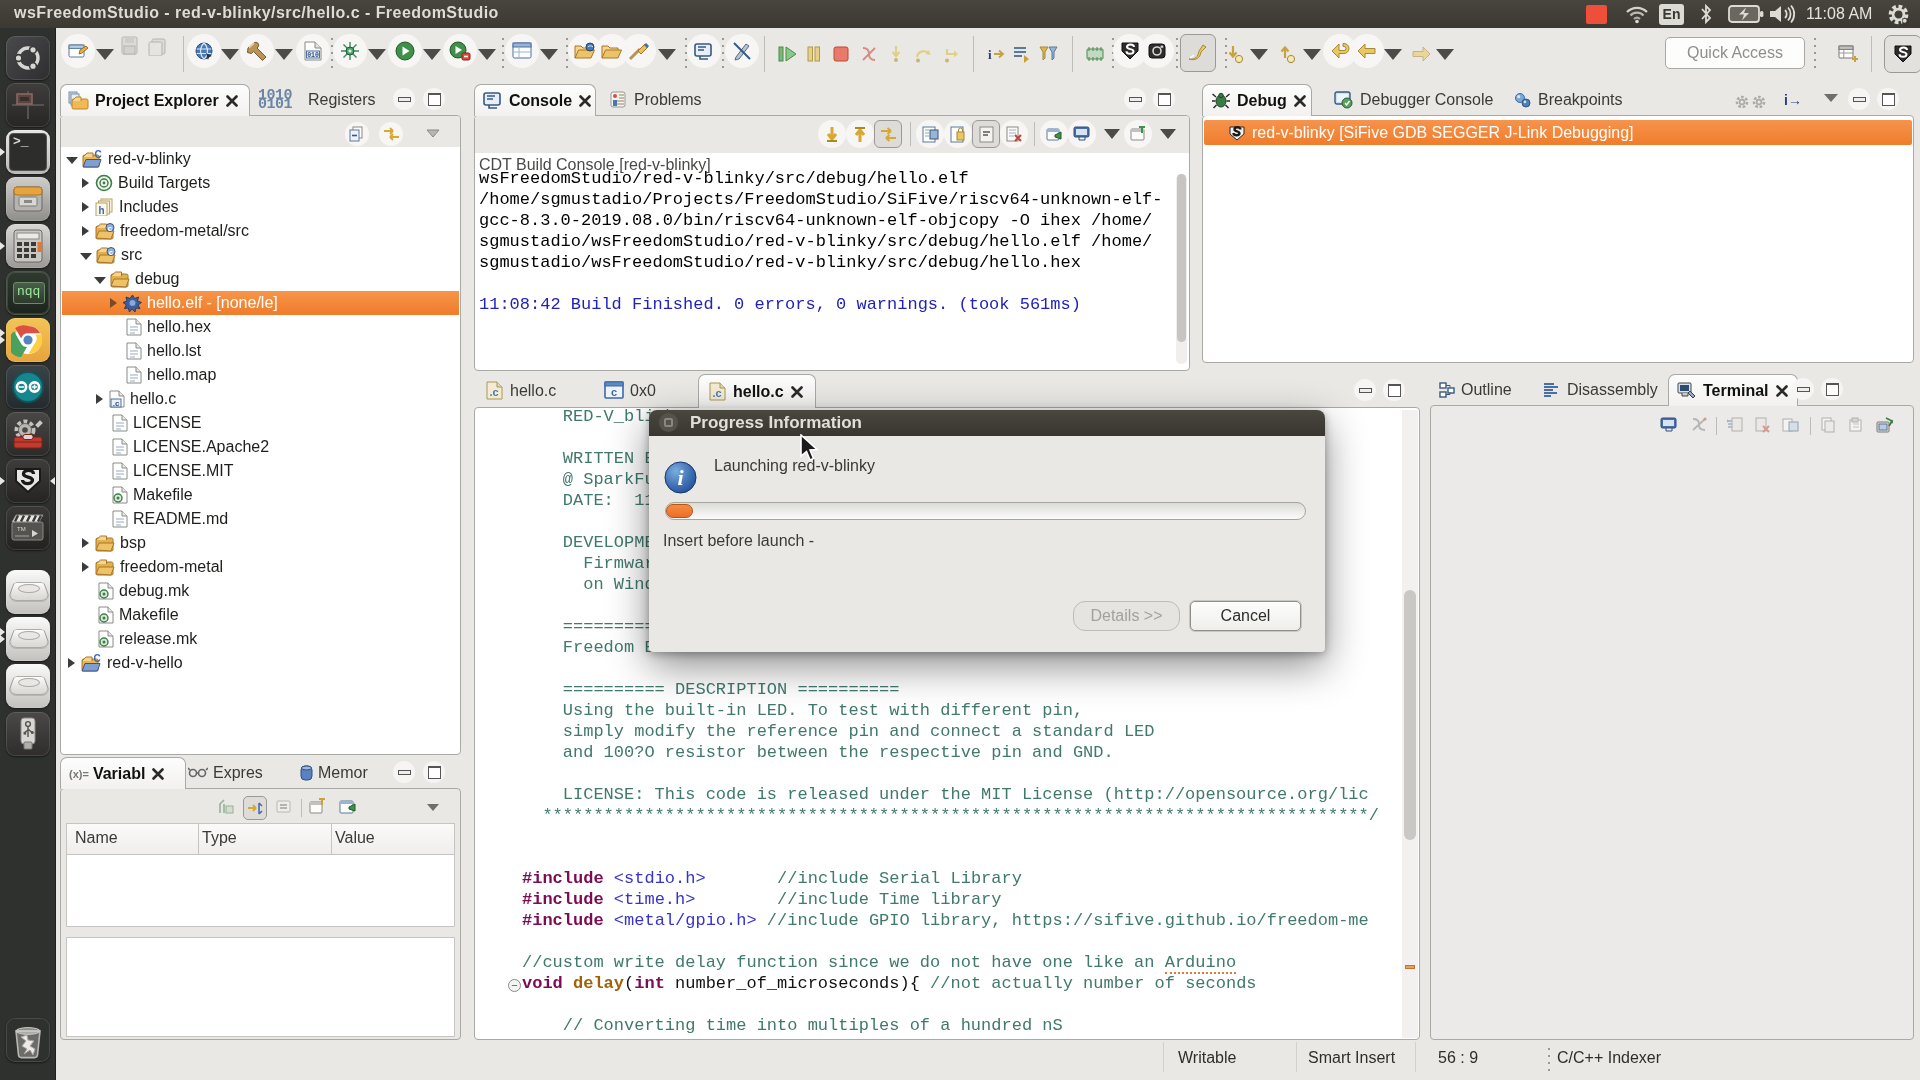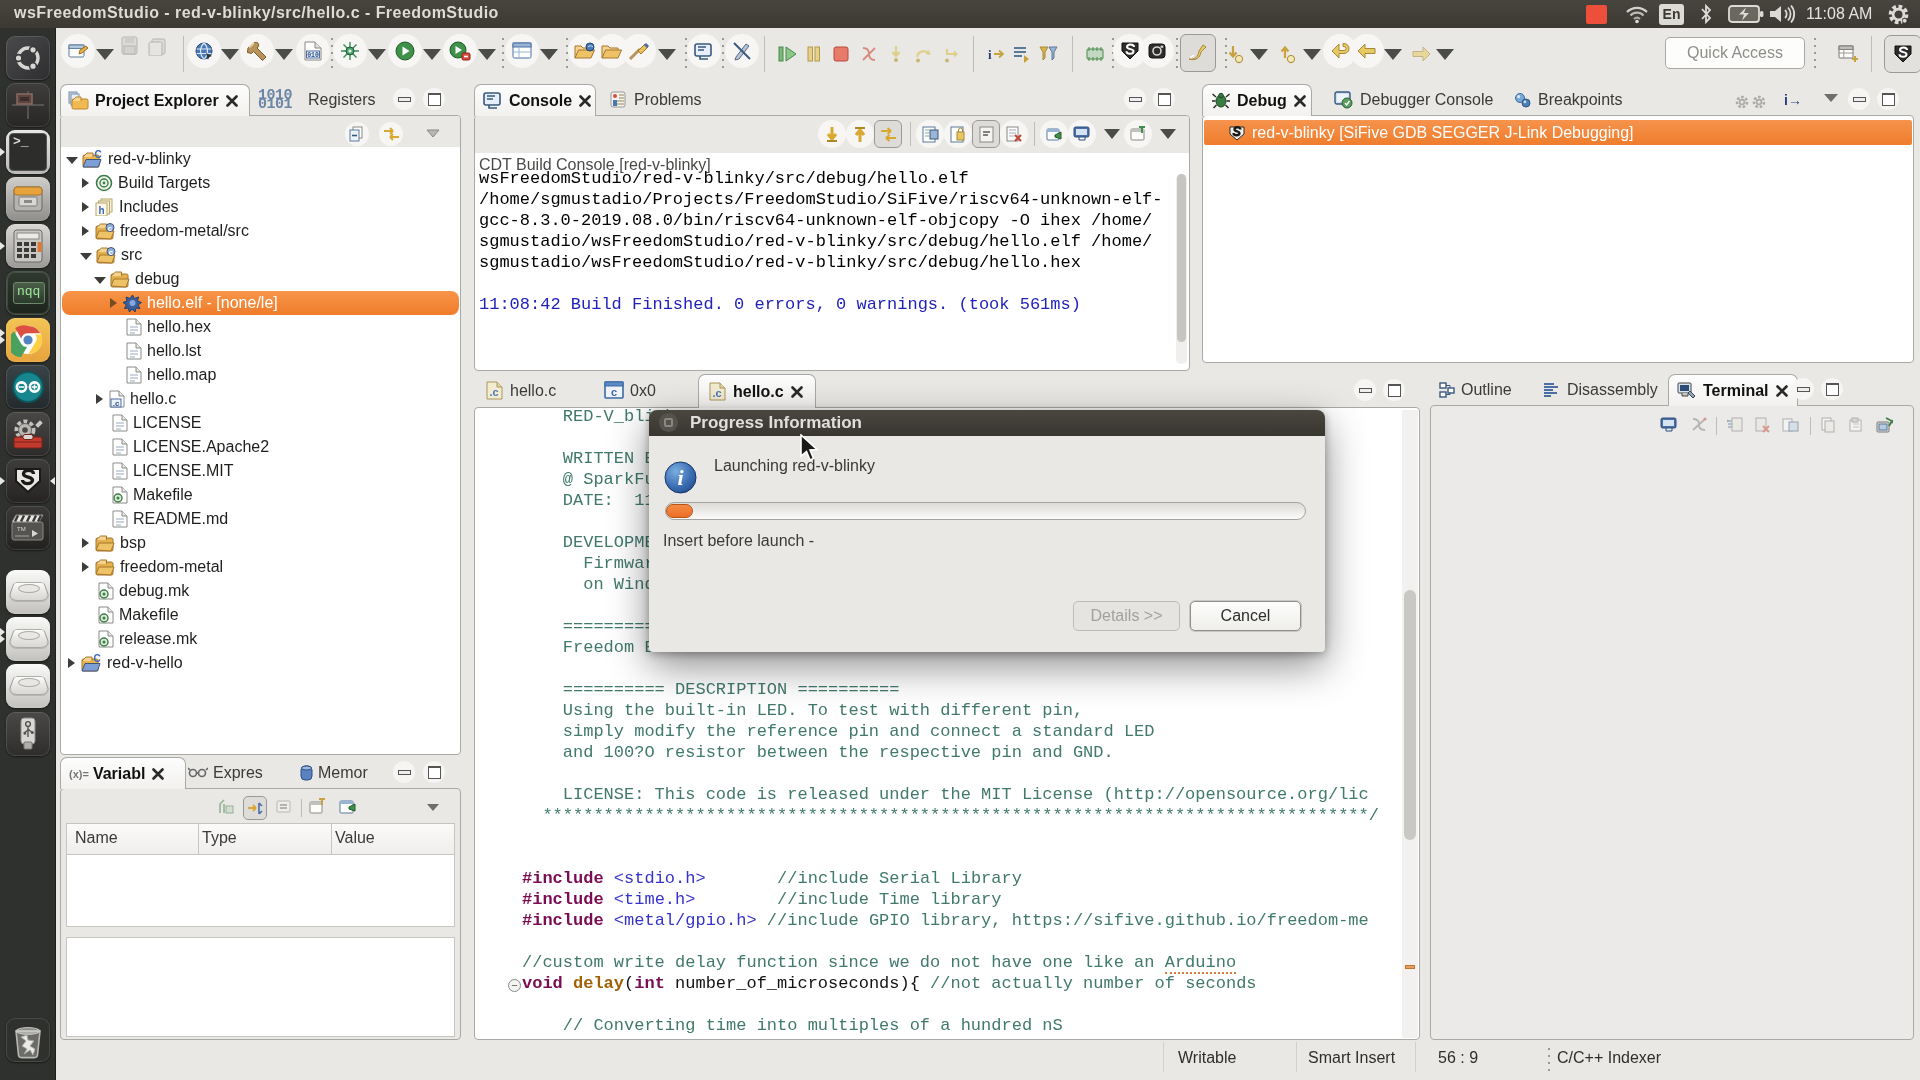--- a/index.html
+++ b/index.html
@@ -21,21 +21,21 @@
   .ddown { position:absolute; width:0; height:0; border-left:9px solid transparent; border-right:9px solid transparent; border-top:11px solid #4b4b49; }
   .circbtn { position:absolute; width:34px; height:34px; border-radius:50%; background:#f7f6f4; display:flex; align-items:center; justify-content:center; }
   .vsep { position:absolute; width:1px; background:#bdbcb9; }
   .dotsep { position:absolute; width:2px; background:repeating-linear-gradient(#9a9996 0 2px, transparent 2px 7px); }
   .trow { position:absolute; left:0; height:24px; width:397px; display:flex; align-items:center; white-space:nowrap; }
   .trow .sp { display:inline-block; flex:none; }
   .trow .ar { flex:none; width:0; height:0; margin-right:4px; }
   .trow .ar.col { border-top:5px solid transparent; border-bottom:5px solid transparent; border-left:7px solid #3c3c3a; margin-left:2px; margin-right:6px;}
   .trow .ar.exp { border-left:6px solid transparent; border-right:6px solid transparent; border-top:7px solid #3c3c3a; margin-right:4px; margin-top:2px;}
   .tic { flex:none; margin-right:5px; }
-  .trow.sel { background:linear-gradient(#f79549,#ef7c2b); color:#fff; border-radius:8px; }
+  .trow.sel { background:linear-gradient(#f79549,#ef7c2b); color:#fff; border-radius:0; }
   .dtile { position:absolute; left:6px; width:44px; height:44px; border-radius:9px; box-shadow:inset 0 0 0 1px rgba(255,255,255,0.12), 0 1px 2px rgba(0,0,0,0.5); display:flex; align-items:center; justify-content:center; }
   .dtile.dsk { background:linear-gradient(#fafaf8,#c2c1be); }
   .dtile.dsk:before { content:""; position:absolute; left:5px; top:8px; width:34px; height:22px; background:linear-gradient(#fdfdfc,#d8d7d4); border:1px solid #9a9996; border-radius:4px 4px 8px 8px; transform:perspective(40px) rotateX(40deg); }
   .dtile.dsk:after { content:""; position:absolute; left:12px; top:14px; width:20px; height:7px; border:1px solid #aaa9a6; border-radius:50%; background:#e8e7e4; }
   .dmark { position:absolute; left:0; width:0; height:0; border-top:4px solid transparent; border-bottom:4px solid transparent; border-left:5px solid #e8e7e4; }
   .dmark.r { left:auto; right:0; border-left:none; border-right:5px solid #e8e7e4; }
 </style>
 </head>
 <body>
 <div id="topbar">
@@ -1106,20 +1106,20 @@
         </radialGradient>
       </defs>
       <circle cx="16.5" cy="16.5" r="15.5" fill="url(#ig)" stroke="#16336a"></circle>
       <text x="16.5" y="24" text-anchor="middle" font-family="Liberation Serif" font-style="italic" font-weight="bold" font-size="22" fill="#fff">i</text>
     </svg>
   <div style="position:absolute; left:65px; top:47px; font-size:16px; color:#3a3a38;">Launching red-v-blinky</div>
   <div style="position:absolute; left:16px; top:92px; width:641px; height:18px; background:linear-gradient(#dcdbd8,#fbfbfa); border:1px solid #a5a4a0; border-radius:9px;">
     <div style="position:absolute; left:0px; top:1px; width:27px; height:14px; background:linear-gradient(#f68b44,#ec6f28); border:1px solid #b55416; border-radius:7px;"></div>
   </div>
   <div style="position:absolute; left:14px; top:122px; font-size:16px; color:#3a3a38;">Insert before launch -</div>
-  <div style="position:absolute; left:424px; top:191px; width:107px; height:30px; background:#e5e4e0; border:1px solid #bdbcb8; border-radius:5px; color:#a3a19d; font-size:16px; text-align:center; line-height:28px;">Details &gt;&gt;</div>
+  <div style="position:absolute; left:424px; top:191px; width:107px; height:30px; background:#e5e4e0; border:1px solid #bdbcb8; border-radius:12px; color:#a3a19d; font-size:16px; text-align:center; line-height:28px;">Details &gt;&gt;</div>
   <div style="position:absolute; left:541px; top:191px; width:111px; height:30px; background:linear-gradient(#fdfdfc,#efeeeb); border:1px solid #8f8e8a; border-radius:5px; box-shadow:0 0 0 1px #c8c7c3; color:#2e2e2c; font-size:16px; text-align:center; line-height:28px;">Cancel</div>
 </div>
 
 <svg style="position:absolute; left:799px; top:434px;" width="22" height="30" viewBox="0 0 22 30">
     <path d="M2 1 L2 22 L7.5 17.5 L11 26 L14.5 24.5 L11 16 L18 15.5 Z" fill="#1a1a1a" stroke="#fff" stroke-width="1.6"></path>
   </svg>
 <div id="overlay"></div>
 
 </body></html>

